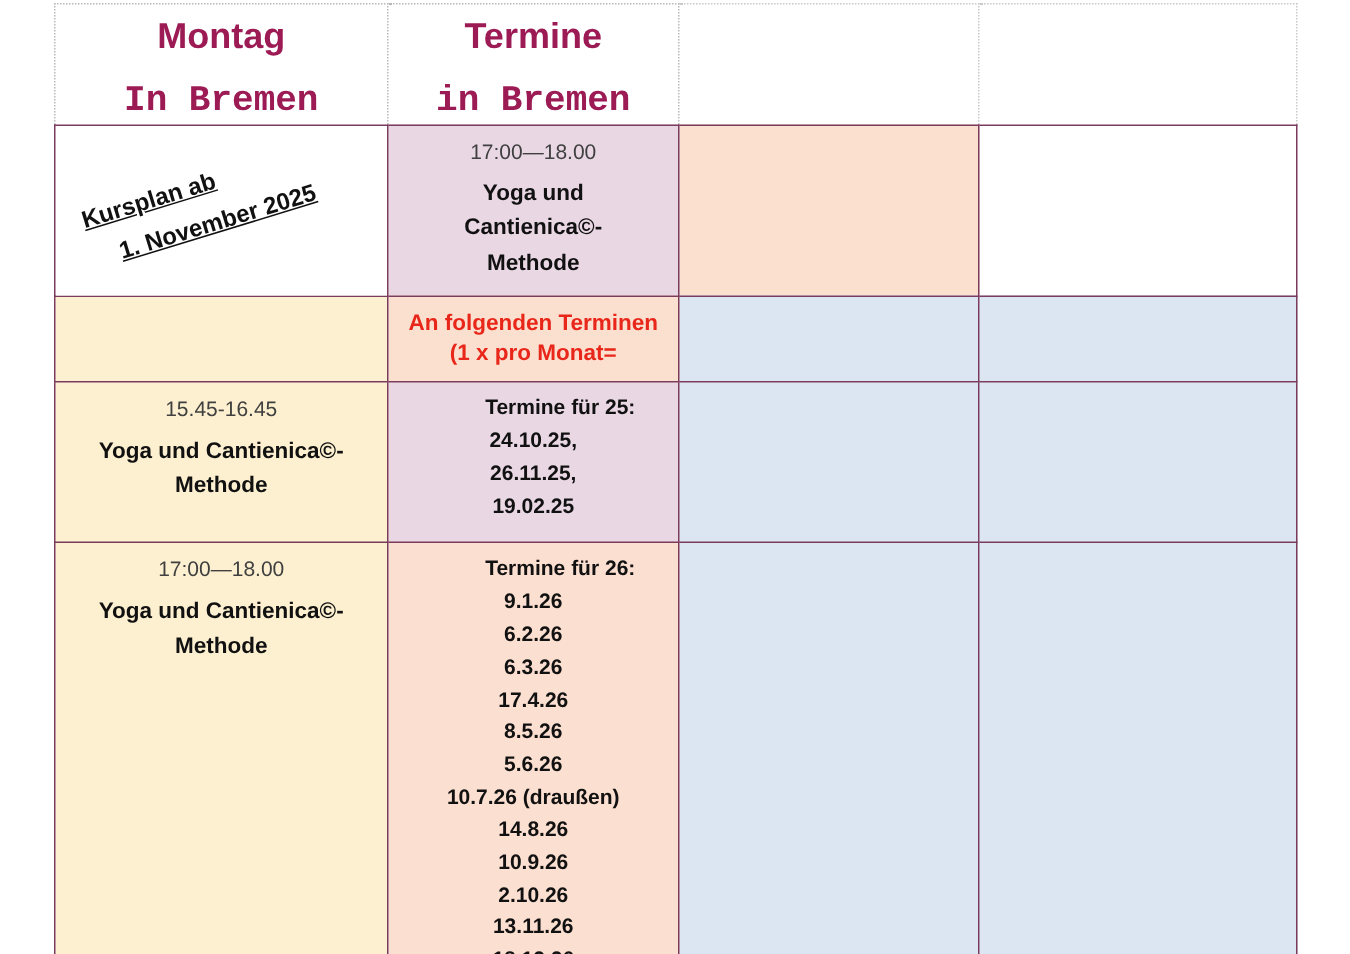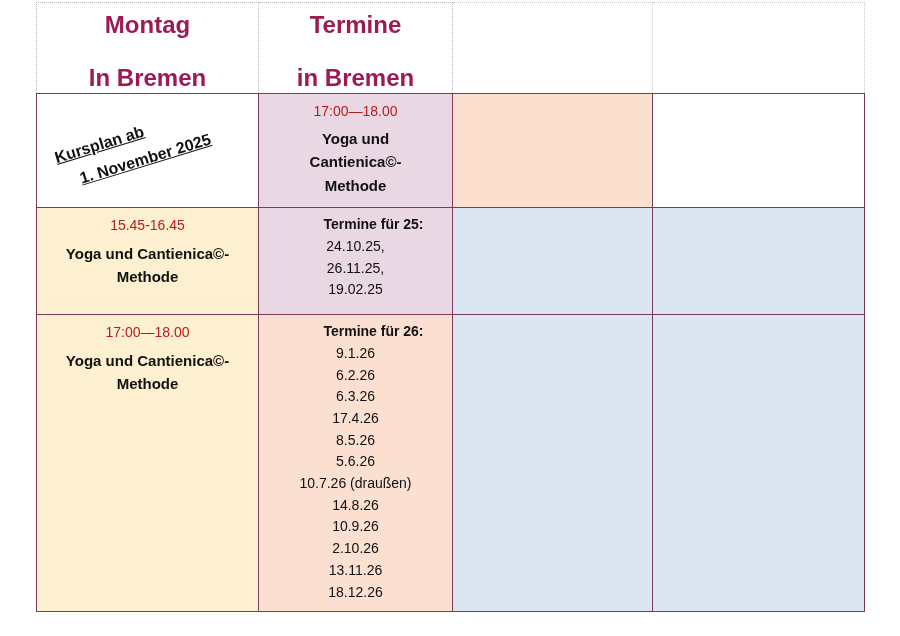--- a/index.html
+++ b/index.html
@@ -36,21 +36,21 @@
     text-align: center;
     background: #ffffff;
   }
   .hdr .l1, .hdr .l2 {
     color: #9c1b54;
     font-weight: bold;
     font-size: 24px;
     line-height: 1.2;
   }
   .hdr .l1 { margin-top: 8px; }
-  .hdr .l2 { margin-top: 24px; }
+  .hdr .l2 { margin-top: 14px; font-family: Liberation Mono, monospace; }
   .hdr.empty { border: 1px dotted #c9c9c9; }
 
   
   .c1 { width: 222px; }
   .c2 { width: 194px; }
   .c3 { width: 200px; }
   .c4 { width: 212px; }
 
   
   .cell {
@@ -59,21 +59,21 @@
   }
   .b-white { background: #ffffff; }
   .b-pink  { background: #e9d7e4; }
   .b-peach { background: #fbe0d0; }
   .b-peach2{ background: #fbdfd0; }
   .b-blue  { background: #dce6f3; }
   .b-cream { background: #fdf0d0; }
 
   .time {
     font-size: 14px;
-    color: #b91c1c;
+    color: #404040;
     padding-top: 8px;
     line-height: 1.4;
   }
   .course {
     font-size: 15px;
     font-weight: bold;
     color: #111111;
     line-height: 1.55;
     padding: 6px 10px 10px 10px;
   }
@@ -113,21 +113,21 @@
 
   .termine-title {
     font-size: 14px;
     font-weight: bold;
     color: #111;
     padding-top: 8px;
     padding-left: 36px;
   }
   .date-list {
     font-size: 14px;
-    font-weight: normal;
+    font-weight: bold;
     color: #111;
     line-height: 1.55;
     padding: 4px 0 8px 0;
   }
   .date-list .ln { display: block; }
 
   .h-r1 { height: 104px; }
   .h-r2 { height: 48px; }
   .h-r3 { height: 106px; }
   .h-r4 { height: 268px; }
@@ -174,20 +174,31 @@
           <div class="course">
             <span class="ln">Yoga und</span>
             <span class="ln">Cantienica©-</span>
             <span class="ln">Methode</span>
           </div>
         </td>
         <td class="cell b-peach h-r1"></td>
         <td class="cell b-white h-r1"></td>
       </tr>
 
+      <tr>
+        <td class="cell b-cream h-r2"></td>
+        <td class="cell b-peach h-r2">
+          <div class="note">
+            <span class="ln">An folgenden Terminen</span>
+            <span class="ln">(1 x pro Monat=</span>
+          </div>
+        </td>
+        <td class="cell b-blue h-r2"></td>
+        <td class="cell b-blue h-r2"></td>
+      </tr>
 
       <tr>
         <td class="cell b-cream h-r3">
           <div class="time">15.45-16.45</div>
           <div class="course">
             <span class="ln">Yoga und Cantienica©-</span>
             <span class="ln">Methode</span>
           </div>
         </td>
         <td class="cell b-pink h-r3">

